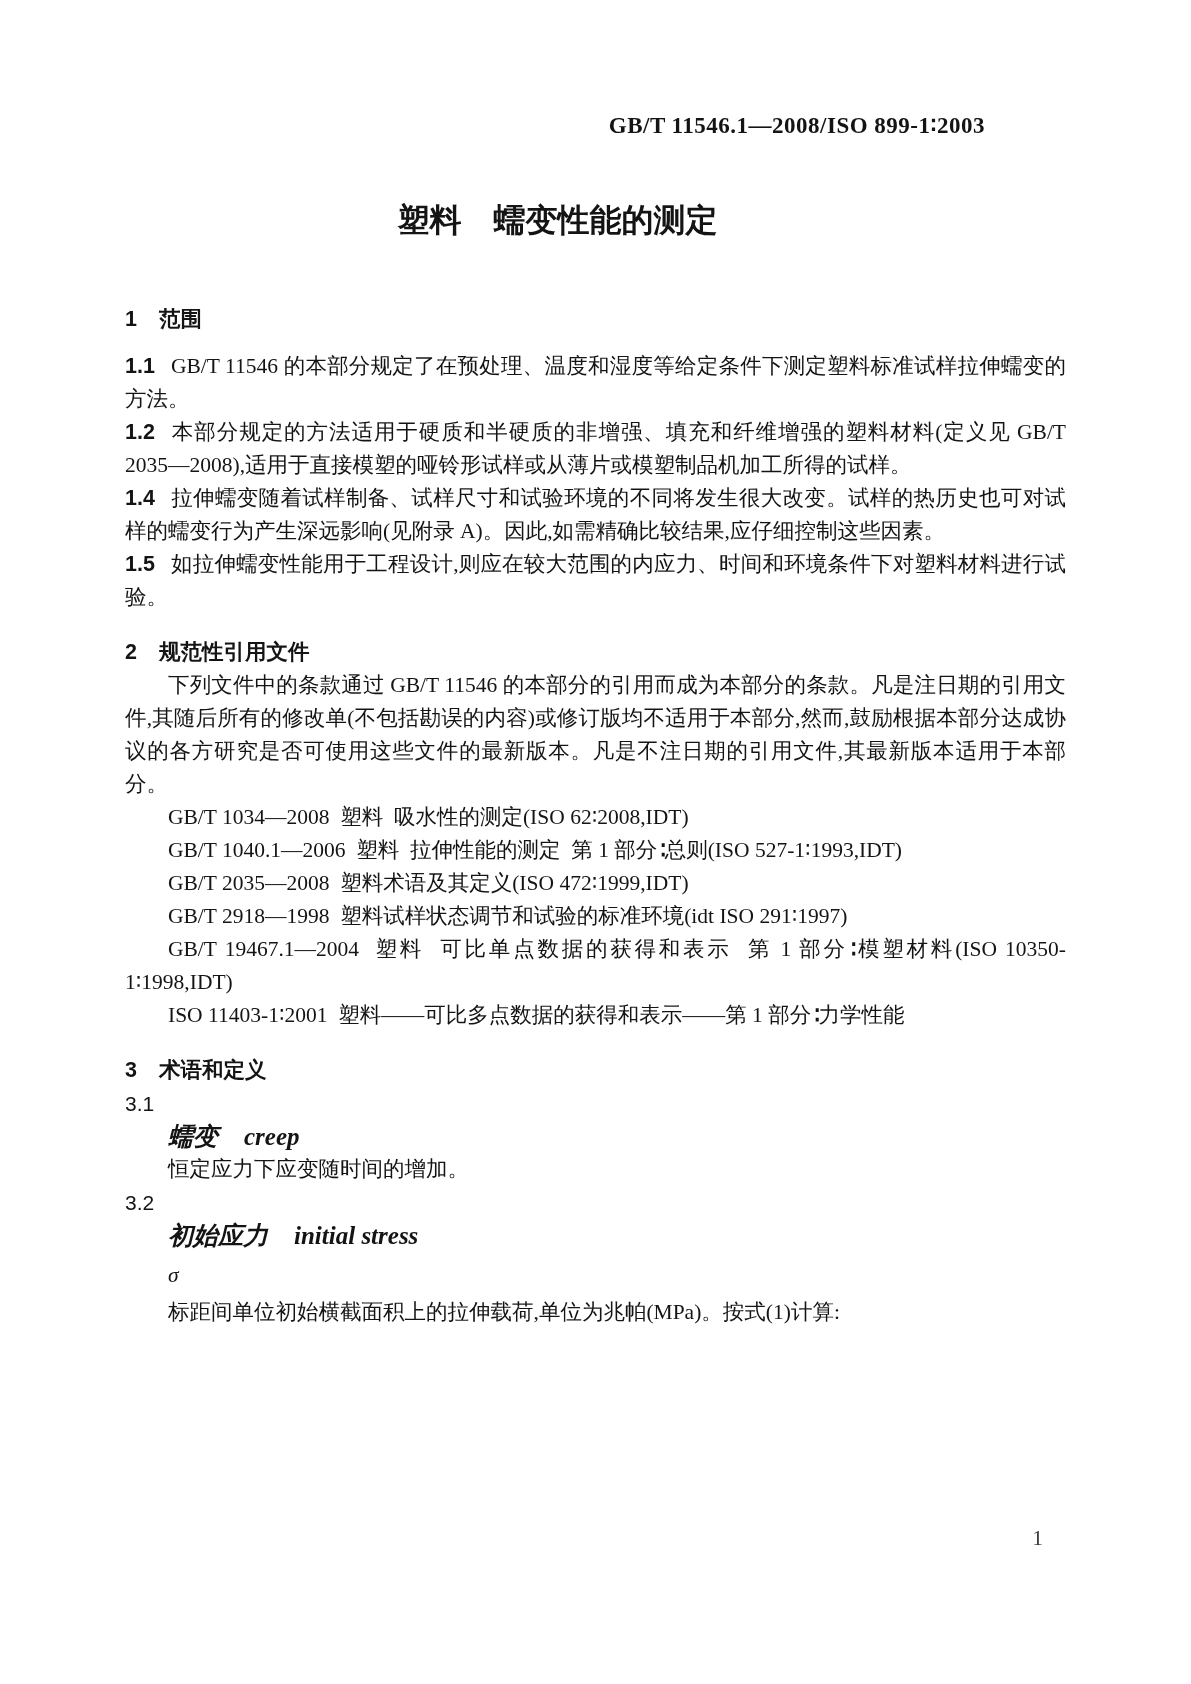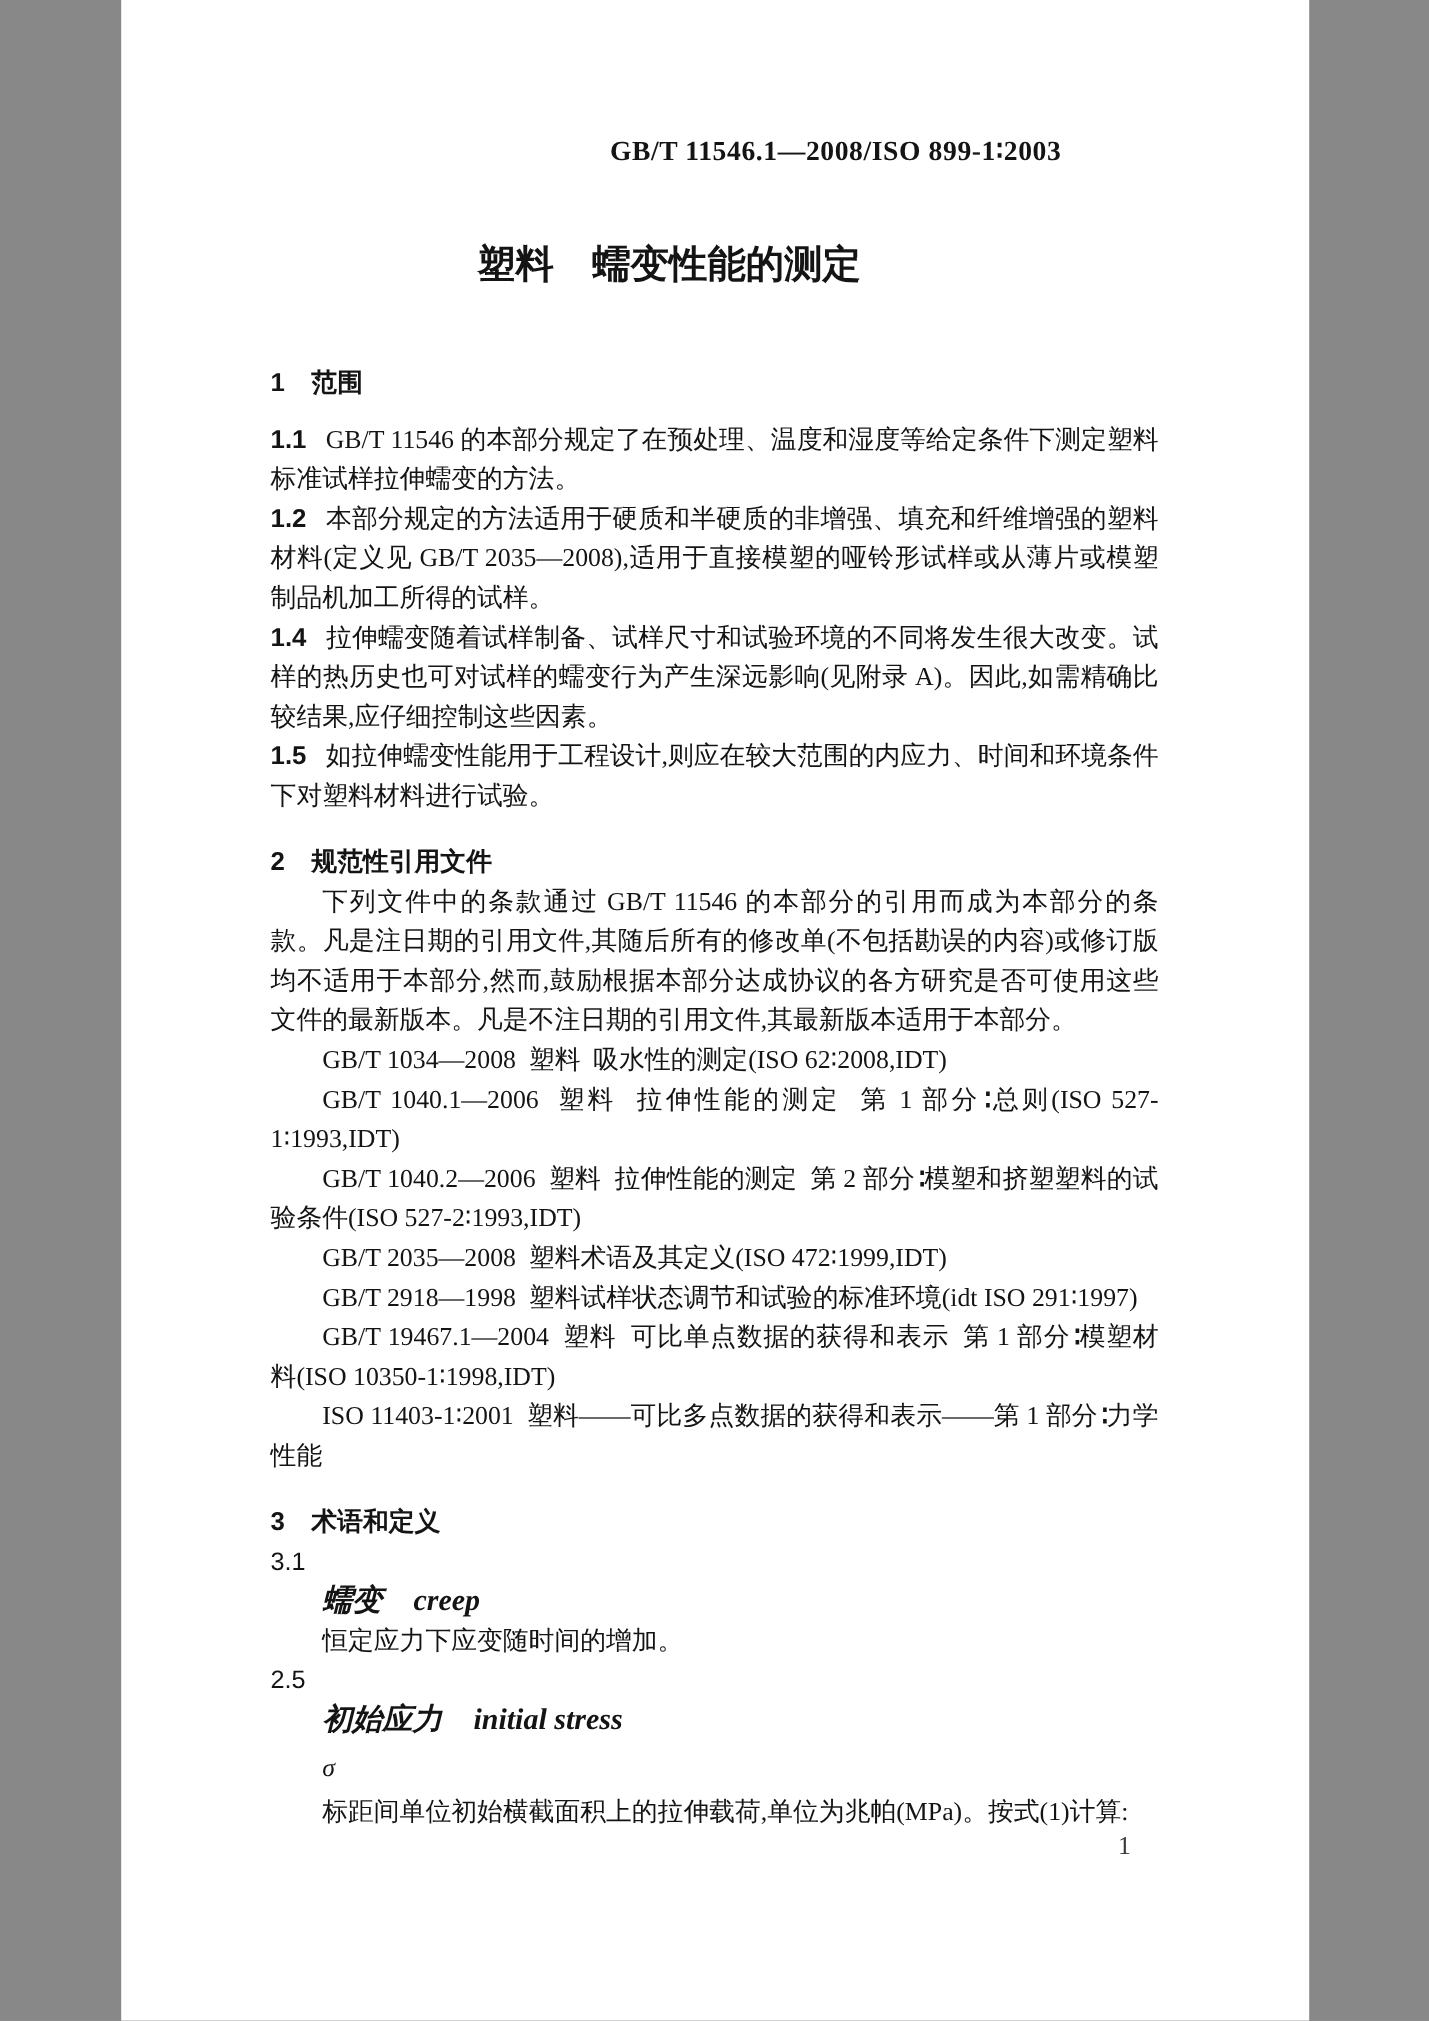--- a/index.html
+++ b/index.html
@@ -1,18 +1,18 @@
 <!DOCTYPE html>
 <html><head>
 <meta charset="utf-8">
 <style>
   html,body{margin:0;padding:0;background:#888;}
   .page{
     position:relative;
-    width:990px;height:1684px;
+    width:1191px;height:1684px;
     margin:0 auto;
     background:#ffffff;
     color:#141414;
     font-family:"Liberation Serif","DejaVu Serif",serif;
     overflow:hidden;
   }
   .content{padding:0 125px;}
   .doc-number{
     margin-top:112px;
     text-align:right;
@@ -135,42 +135,41 @@
 
     <div class="sec-heading sh-2">
       <span class="sec-num">2</span><span>规范性引用文件</span>
     </div>
 
     <p class="para indent intro-2">下列文件中的条款通过 GB/T 11546 的本部分的引用而成为本部分的条款。凡是注日期的引用文件,其随后所有的修改单(不包括勘误的内容)或修订版均不适用于本部分,然而,鼓励根据本部分达成协议的各方研究是否可使用这些文件的最新版本。凡是不注日期的引用文件,其最新版本适用于本部分。</p>
 
     <div class="refs">
       <p class="ref">GB/T 1034—2008  塑料  吸水性的测定(ISO 62∶2008,IDT)</p>
       <p class="ref">GB/T 1040.1—2006  塑料  拉伸性能的测定  第 1 部分∶总则(ISO 527-1∶1993,IDT)</p>
-      <p class="ref">GB/T 1040.2—2006  塑料  拉伸性能的测定  第 2 部分∶模塑和挤塑塑料的试验条件(ISO 527-2∶1993,IDT)</p>
       <p class="ref">GB/T 2035—2008  塑料术语及其定义(ISO 472∶1999,IDT)</p>
       <p class="ref">GB/T 2918—1998  塑料试样状态调节和试验的标准环境(idt ISO 291∶1997)</p>
       <p class="ref">GB/T 19467.1—2004  塑料  可比单点数据的获得和表示  第 1 部分∶模塑材料(ISO 10350-1∶1998,IDT)</p>
       <p class="ref">ISO 11403-1∶2001  塑料——可比多点数据的获得和表示——第 1 部分∶力学性能</p>
     </div>
 
     <div class="sec-heading sh-3">
       <span class="sec-num">3</span><span>术语和定义</span>
     </div>
 
 
     <div>
       <div class="term-num">3.1</div>
       <div class="term-name">
         <span class="zh">蠕变</span><span class="en">creep</span>
       </div>
       <p class="term-def">恒定应力下应变随时间的增加。</p>
     </div>
 
     <div>
-      <div class="term-num">2.5</div>
+      <div class="term-num">3.2</div>
       <div class="term-name">
         <span class="zh">初始应力</span><span class="en">initial stress</span>
       </div>
       <div class="symbol-line">σ</div>
       <p class="term-def">标距间单位初始横截面积上的拉伸载荷,单位为兆帕(MPa)。按式(1)计算:</p>
     </div>
 
   </div>
 
   <div class="page-number">1</div>

